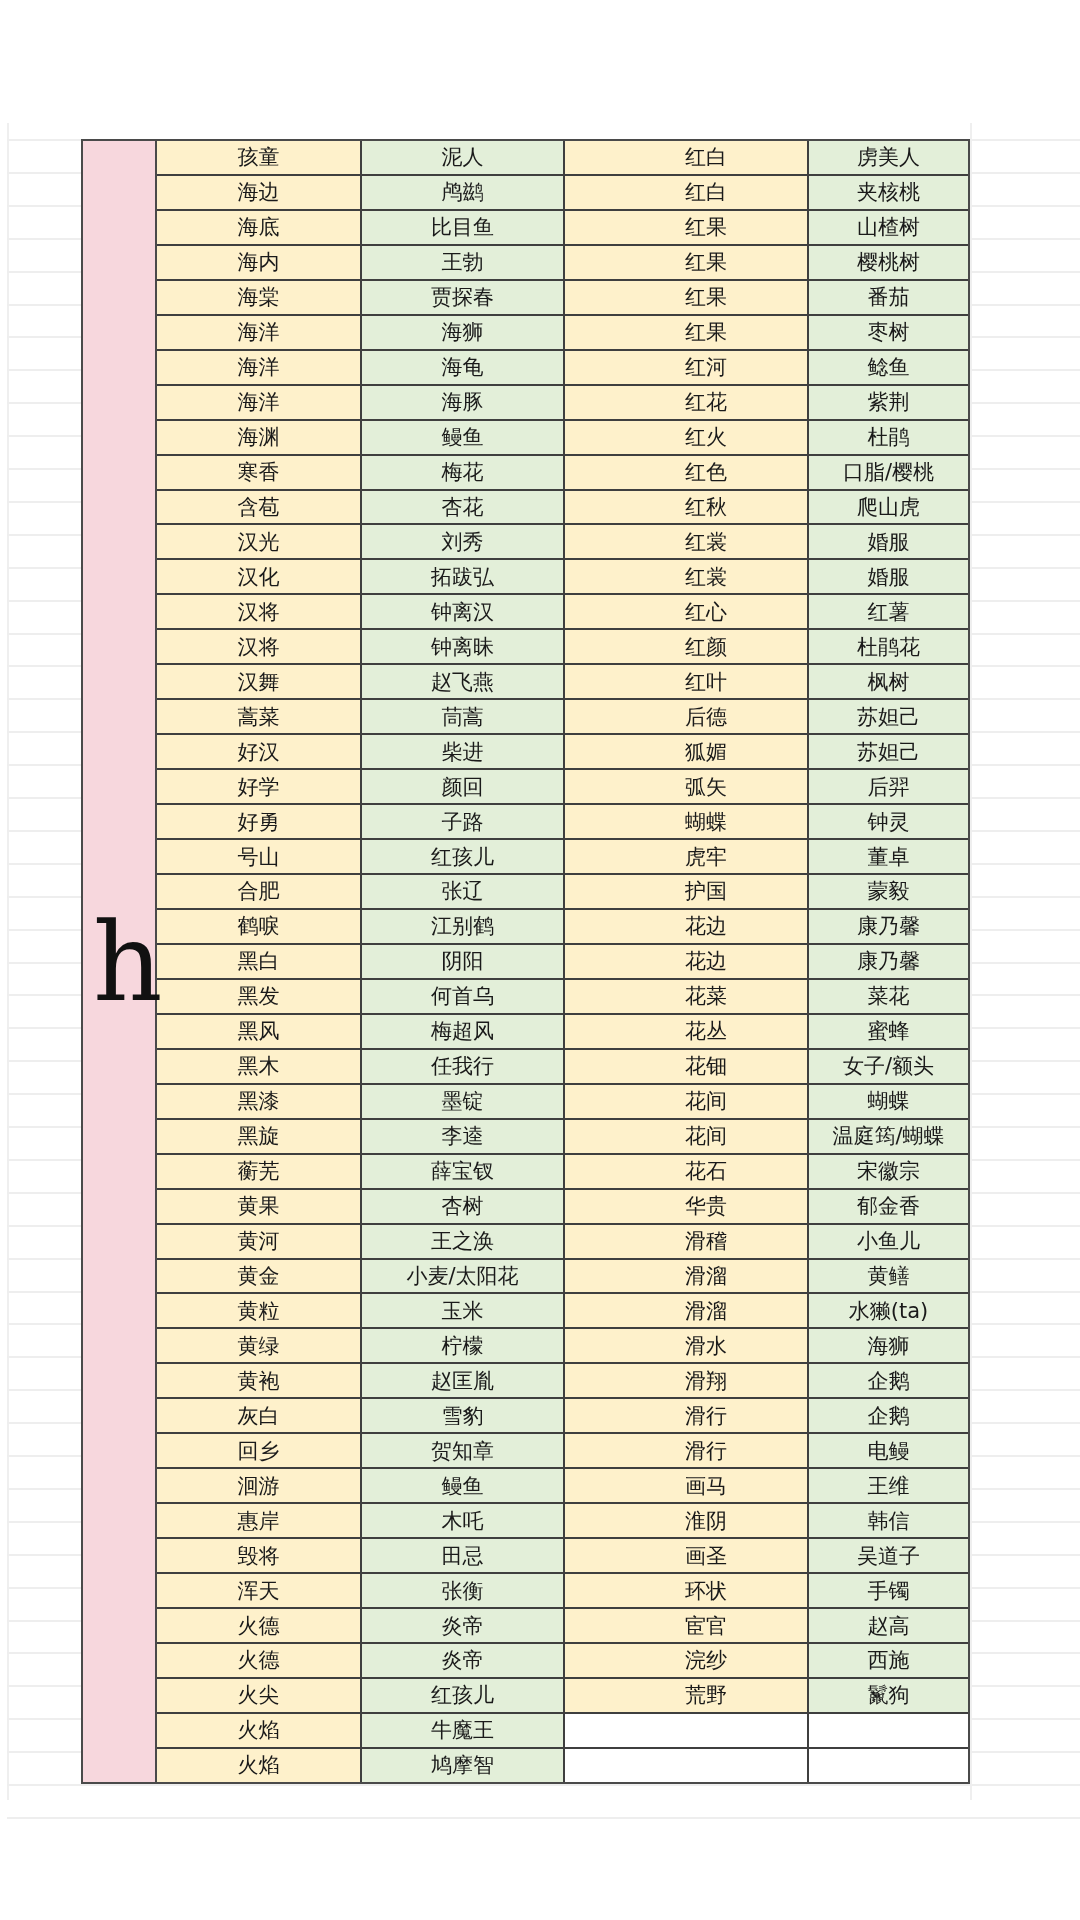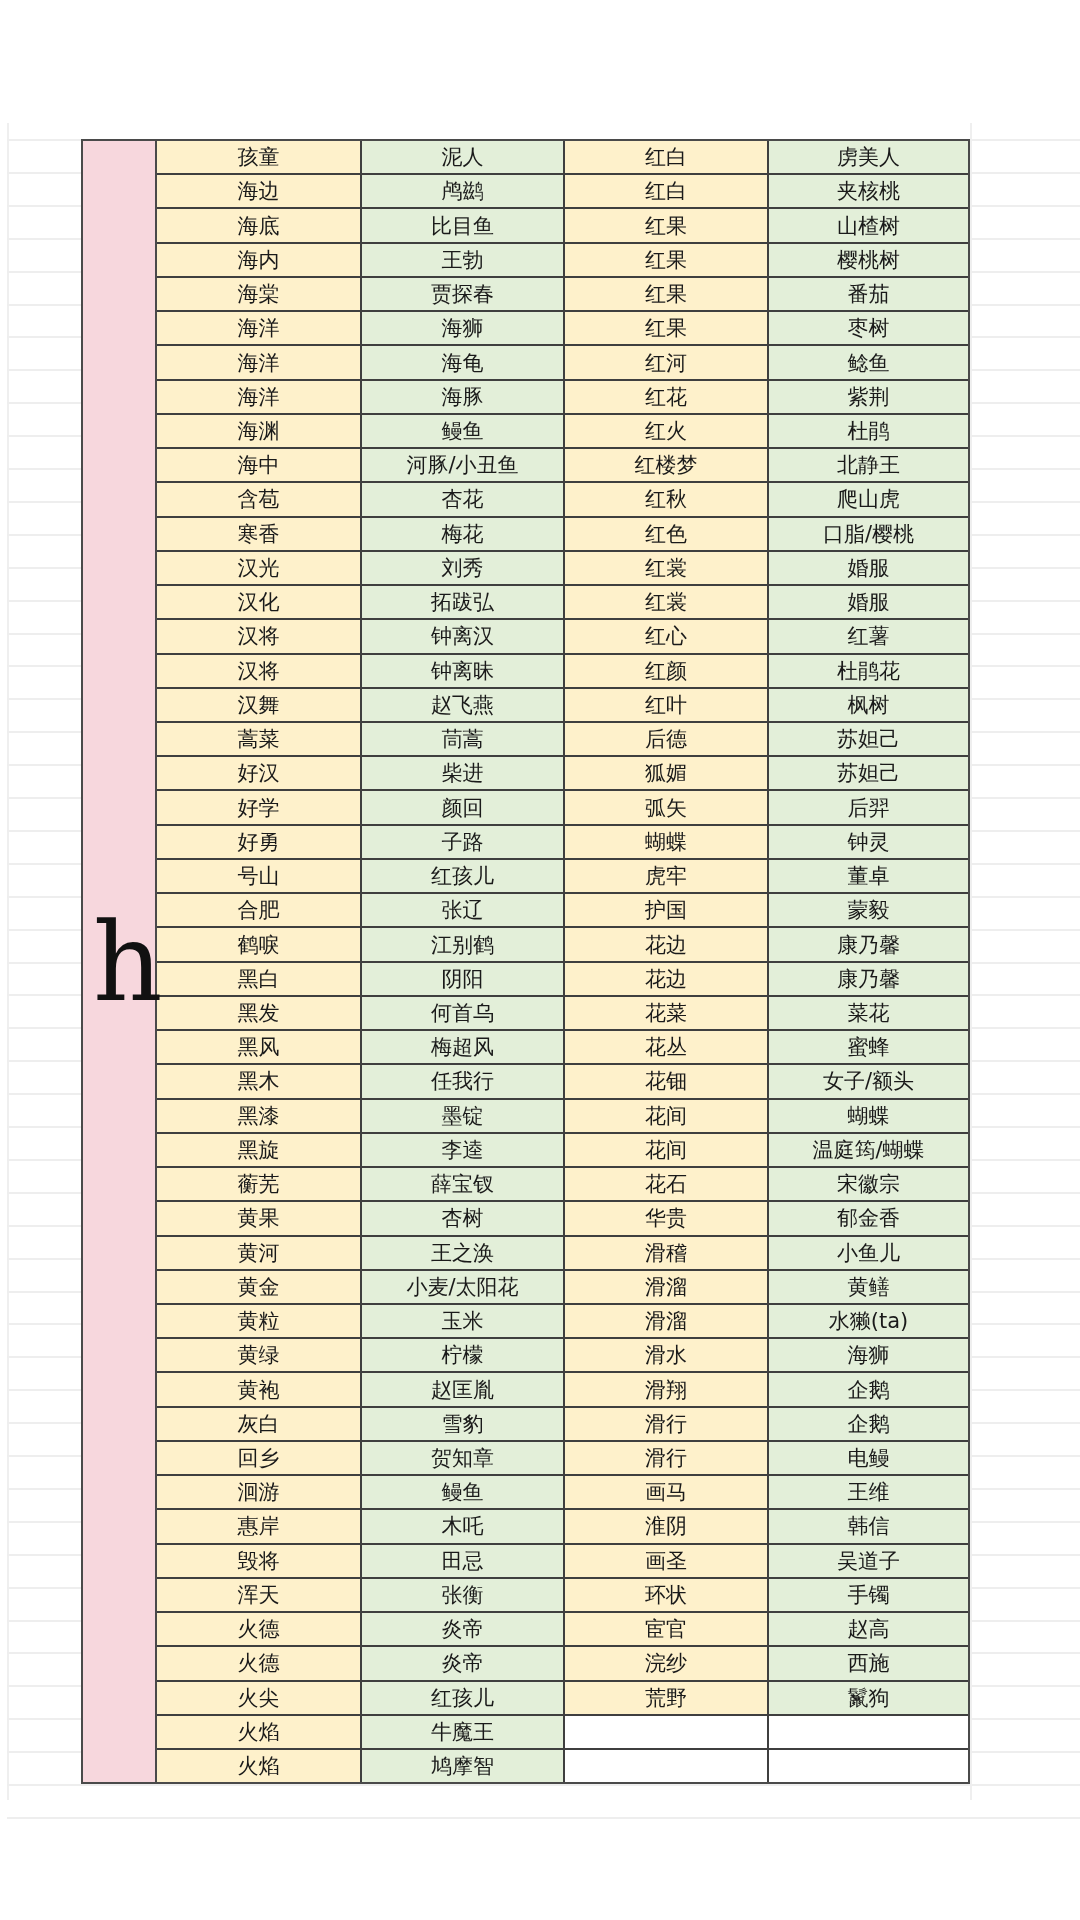--- a/index.html
+++ b/index.html
@@ -15,21 +15,21 @@
   .letter { position:absolute; left:10px; top:768px; font-family:"DejaVu Serif","Liberation Serif",serif;
             font-size:108px; line-height:1; color:#111; }
   .rows { flex:1; display:flex; flex-direction:column;border-radius:22px; }
   .row { flex:1; display:flex; border-bottom:2px solid #3f3f3f; }
   .row:last-child { border-bottom:none; }
   .cell { display:flex; align-items:center; justify-content:center;
           font-size:21px; color:#1a1a1a; border-right:2px solid #3f3f3f; white-space:nowrap; overflow:hidden; }
   .cell:last-child { border-right:none; }
   .c1 { width:203px; background:#fef1cb; }
   .c2 { width:201px; background:#e3efd9; }
-  .c3 { width:202px; background:#fef1cb; }
+  .c3 { width:202px; background:#fef1cb;padding-left:40px; }
   .c4 { flex:1; background:#e3efd9; }
   .cell.empty { background:#ffffff; }
 </style>
 </head>
 <body>
 
 <div class="sheet-grid" id="grid">
     <div class="gl-v" style="left: 0px;"></div>
     <div class="gl-v" style="left: 963px;"></div>
     <div class="gl-h" style="top: 16px;"></div>
@@ -139,38 +139,32 @@
         <div class="cell c3">红花</div>
         <div class="cell c4">紫荆</div>
       </div>
       <div class="row">
         <div class="cell c1">海渊</div>
         <div class="cell c2">鳗鱼</div>
         <div class="cell c3">红火</div>
         <div class="cell c4">杜鹃</div>
       </div>
       <div class="row">
-        <div class="cell c1">海中</div>
-        <div class="cell c2">河豚/小丑鱼</div>
-        <div class="cell c3">红楼梦</div>
-        <div class="cell c4">北静王</div>
+        <div class="cell c1">寒香</div>
+        <div class="cell c2">梅花</div>
+        <div class="cell c3">红色</div>
+        <div class="cell c4">口脂/樱桃</div>
       </div>
       <div class="row">
         <div class="cell c1">含苞</div>
         <div class="cell c2">杏花</div>
         <div class="cell c3">红秋</div>
         <div class="cell c4">爬山虎</div>
       </div>
       <div class="row">
-        <div class="cell c1">寒香</div>
-        <div class="cell c2">梅花</div>
-        <div class="cell c3">红色</div>
-        <div class="cell c4">口脂/樱桃</div>
-      </div>
-      <div class="row">
         <div class="cell c1">汉光</div>
         <div class="cell c2">刘秀</div>
         <div class="cell c3">红裳</div>
         <div class="cell c4">婚服</div>
       </div>
       <div class="row">
         <div class="cell c1">汉化</div>
         <div class="cell c2">拓跋弘</div>
         <div class="cell c3">红裳</div>
         <div class="cell c4">婚服</div>

